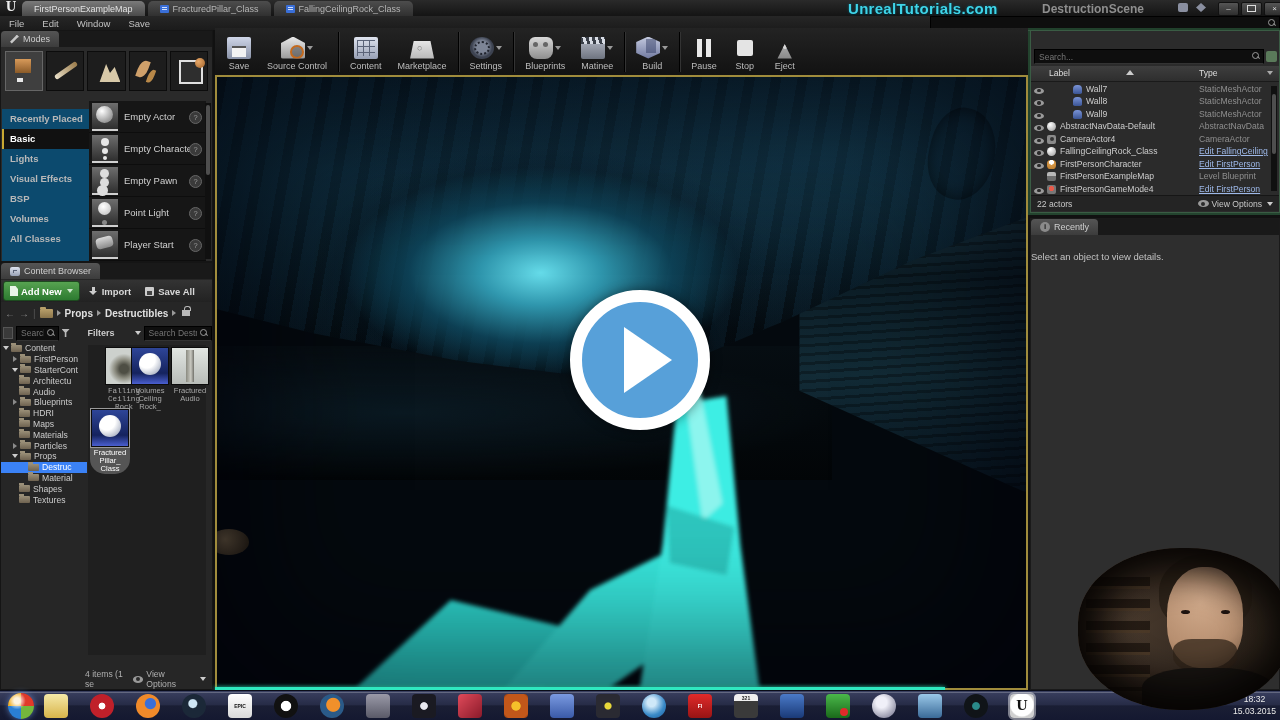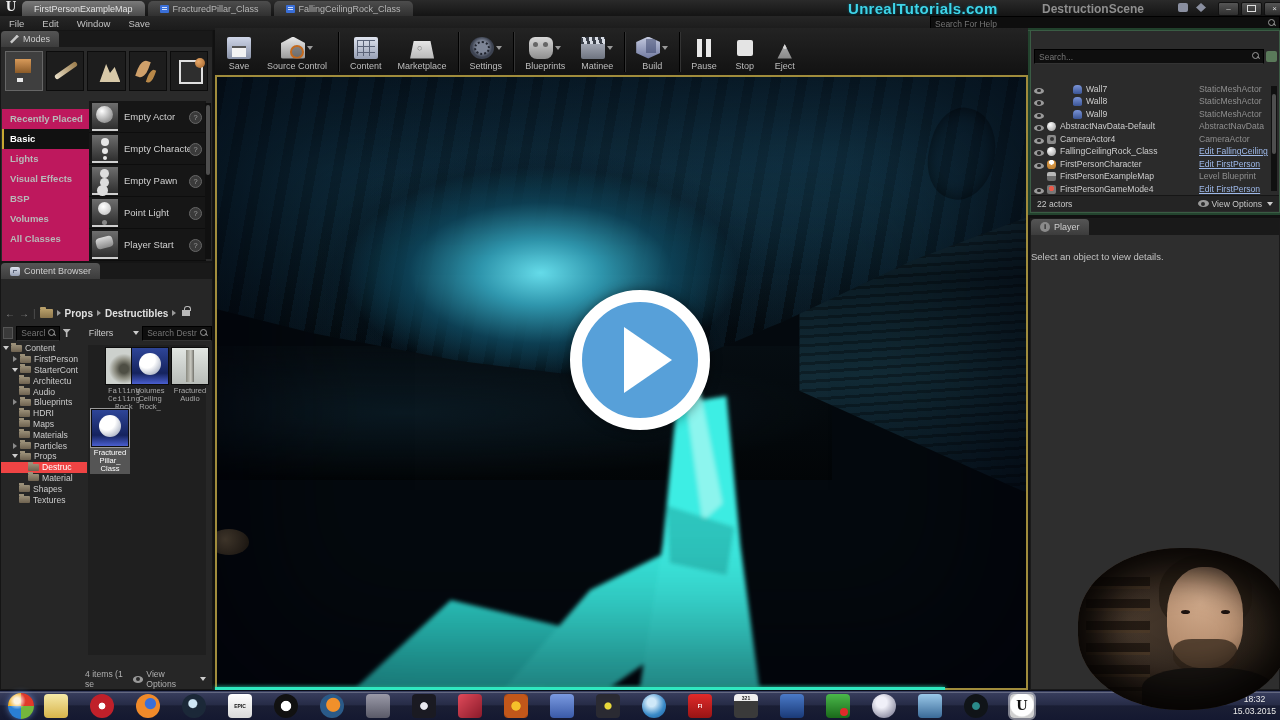--- a/index.html
+++ b/index.html
@@ -66,21 +66,21 @@
   #mode-icons{display:flex;gap:3px;padding:4px 4px 2px 4px;}
   .mode-btn{width:38px;height:38px;background:#1d1d1d;border:1px solid #0c0c0c;position:relative;}
   .mode-btn.active{background:#3f3f3f;border-color:#666;}
   .m-cube{position:absolute;left:9px;top:7px;width:16px;height:14px;background:linear-gradient(#d89a5a,#8a5a28);box-shadow:-3px 14px 0 -5px #e8e8e8;}
   .m-brush{position:absolute;left:6px;top:16px;width:26px;height:5px;background:linear-gradient(90deg,#e8dfc8,#9a7b4a);transform:rotate(-35deg);border-radius:3px;}
   .m-mtn{position:absolute;left:6px;top:10px;width:26px;height:20px;background:#d8c9a8;clip-path:polygon(20% 100%,45% 10%,60% 55%,78% 25%,100% 100%,0 100%);}
   .m-leaf{position:absolute;left:8px;top:8px;width:10px;height:18px;background:#cfa06a;border-radius:60% 0 60% 0;transform:rotate(20deg);box-shadow:10px 4px 0 -2px #b88848;}
   .m-geo{position:absolute;left:8px;top:8px;width:20px;height:20px;border:2px solid #e0e0e0;background:rgba(255,255,255,.08);}
   .m-geo::after{content:"";position:absolute;right:-4px;top:-4px;width:10px;height:10px;background:radial-gradient(circle at 35% 35%,#e8a868,#a0622a);border-radius:50%;}
   #modes-search{left:4px;top:62px;width:204px;}
-  #cat-col{left:1px;top:78px;width:87px;height:152px;background:#be185d;}
+  #cat-col{left:1px;top:78px;width:87px;height:152px;background:#0c4a6e;}
   .cat{height:20px;line-height:20px;padding-left:8px;font-size:9.5px;font-weight:bold;color:#b8b8b8;}
   .cat.sel{background:#111;color:#fff;border-left:2px solid #c8a832;padding-left:6px;}
   #item-col{left:88px;top:70px;width:117px;height:160px;background:#161616;}
   .pl-item{height:31px;display:flex;align-items:center;gap:6px;border-bottom:1px solid #0d0d0d;padding-left:3px;position:relative;}
   .pl-thumb{width:26px;height:26px;background:linear-gradient(#6e6e6e,#2e2e2e);border-bottom:2px solid #cfcfcf;position:relative;}
   .pl-thumb::after{content:"";position:absolute;}
   .t-sphere::after{left:4px;top:3px;width:17px;height:17px;border-radius:50%;background:radial-gradient(circle at 35% 30%,#fff,#9a9a9a 70%);}
   .t-char::after{left:9px;top:3px;width:8px;height:8px;border-radius:50%;background:#e8e8e8;box-shadow:0 9px 0 -1px #e8e8e8,0 16px 0 -2px #e8e8e8;}
   .t-pawn::after{left:8px;top:2px;width:9px;height:9px;border-radius:50%;background:#ddd;box-shadow:0 9px 0 0 #ddd,-2px 17px 0 1px #ddd;}
   .t-light::after{left:6px;top:3px;width:13px;height:13px;border-radius:50%;background:radial-gradient(circle at 40% 35%,#fff,#bbb);box-shadow:0 14px 0 -4px #888;}
@@ -103,25 +103,25 @@
   #crumbs{position:absolute;left:0;top:40px;width:211px;height:20px;display:flex;align-items:center;gap:4px;padding-left:4px;box-sizing:border-box;font-size:10px;color:#8a8a8a;}
   #crumbs b{color:#e0e0e0;font-size:10px;}
   .folder-ic{width:13px;height:9px;background:linear-gradient(#b89f6a,#8a744a);border-radius:1px;position:relative;}
   .folder-ic::before{content:"";position:absolute;left:0;top:-2px;width:6px;height:2px;background:#b89f6a;border-radius:1px 1px 0 0;}
   .crumb-sep{width:0;height:0;border-top:3.5px solid transparent;border-bottom:3.5px solid transparent;border-left:4px solid #9a9a9a;}
   .lock-ic{width:8px;height:6px;background:#b8b8b8;position:relative;margin-left:2px;}
   .lock-ic::before{content:"";position:absolute;left:1.5px;top:-4px;width:5px;height:4px;border:1.3px solid #b8b8b8;border-bottom:0;border-radius:3px 3px 0 0;}
   #filters-row{position:absolute;left:0;top:61px;width:211px;height:18px;display:flex;align-items:center;gap:3px;padding-left:2px;box-sizing:border-box;}
   .collapse-ic{width:10px;height:10px;background:#3a3a3a;border:1px solid #555;position:relative;}
   .funnel{width:8px;height:8px;background:#bbb;clip-path:polygon(0 0,100% 0,60% 45%,60% 100%,40% 100%,40% 45%);}
-  .filters-lbl{font-size:9px;font-weight:normal;color:#ccc;display:flex;align-items:center;gap:18px;}
+  .filters-lbl{font-size:9px;font-weight:bold;color:#ccc;display:flex;align-items:center;gap:18px;}
   
   #tree{position:absolute;left:0;top:80px;width:86px;height:300px;overflow:hidden;}
   .trow{height:10.8px;display:flex;align-items:center;font-size:8.6px;color:#cdcdcd;white-space:nowrap;}
-  .trow.sel{background:#ef4444;color:#fff;text-align:right;}
+  .trow.sel{background:#3b82f6;color:#fff;text-align:right;}
   .tri-e{width:0;height:0;border-left:3.5px solid transparent;border-right:3.5px solid transparent;border-top:4.5px solid #ccc;margin:0 2px;}
   .tri-c{width:0;height:0;border-top:3.5px solid transparent;border-bottom:3.5px solid transparent;border-left:4.5px solid #8a8a8a;margin:0 3px;}
   .tsp{width:9px;flex:none;}
   .tfold{width:11px;height:7px;background:linear-gradient(#9a8f78,#6e6250);border-radius:1px;margin-right:3px;flex:none;position:relative;}
   .tfold::before{content:"";position:absolute;left:0;top:-2px;width:5px;height:2px;background:#9a8f78;}
   
   #assets{position:absolute;left:87px;top:82px;width:118px;height:310px;background:#1f1f1f;}
   .tile{position:absolute;width:40px;text-align:center;}
   .tile .thumb{width:36px;height:36px;margin:0 auto;border:1px solid #0c0c0c;position:relative;}
   .tile .alabel{font-size:7.6px;line-height:8.2px;color:#a8a8a8;margin-top:2px;}
@@ -260,21 +260,20 @@
   <div class="winbtn">×</div>
 </div>
 
 <div class="abs" id="menubar">
   <span class="mi">File</span>
   <span class="mi">Edit</span>
   <span class="mi">Window</span>
   <span class="mi">Save</span>
 </div>
 <div class="abs searchbox" id="help-search">
-  <input placeholder="Search For Help" style="">
   <span class="mag"></span>
 </div>
 
 <div class="abs" id="toolbar">
   <div class="tb-btn">
       <div class="ic24 ic-save"></div>
       <span class="lbl">Save</span>
     </div>
   <div class="tb-btn">
       <div style="display:flex">
@@ -405,20 +404,35 @@
   <div class="vscroll" style="top:72px;height:156px;">
       <div class="vthumb" style="top:2px;height:70px;"></div>
     </div>
 </div>
 
 <div class="abs" id="cb">
   <div class="tabstrip">
     <div class="panel-tab">
         <span class="ic-grid" style="width:10px;height:9px;position:relative;display:inline-block;"></span>
         <span>Content Browser</span>
+      </div>
+  </div>
+  <div id="cb-buttons">
+    <div id="addnew">
+        <span class="page-ic"></span>
+        <span>Add New</span>
+        <span class="caret" style="border-top-color:#cfe8cf;"></span>
+      </div>
+    <div class="cb-btn">
+        <span class="imp-ic"></span>
+        <span>Import</span>
+      </div>
+    <div class="cb-btn">
+        <span class="disk-ic"></span>
+        <span>Save All</span>
       </div>
   </div>
   <div id="crumbs">
     <span>←</span>
     <span>→</span>
     <span style="color:#555">|</span>
     <span class="folder-ic"></span>
     <span class="crumb-sep"></span>
     <b>Props</b>
     <span class="crumb-sep"></span>
@@ -541,21 +555,21 @@
         <div class="alabel">Falling Ceiling Rock</div>
       </div>
     <div class="tile" style="left:42px;top:2px;">
         <div class="thumb th-sphere"></div>
         <div class="alabel">Volumes Ceiling Rock_</div>
       </div>
     <div class="tile" style="left:82px;top:2px;">
         <div class="thumb th-pillar"></div>
         <div class="alabel">Fractured Audio</div>
       </div>
-    <div class="tile sel" style="left:2px;top:64px;">
+    <div class="tile sel" style="left:2px;top:64px;border-radius:15px;">
         <div class="thumb th-sphere"></div>
         <div class="alabel">Fractured Pillar_ Class</div>
       </div>
   </div>
   <div id="cb-footer">
     <span>4 items (1 se</span>
     <span class="vopt">
         <span class="eye"></span>
         <span>View Options</span>
         <span class="caret" style="border-top-color:#ccc;"></span>
@@ -592,20 +606,26 @@
   </div>
 </div>
 <div class="abs" id="progress-line"></div>
 
 <div class="abs" id="outliner">
   <div class="abs searchbox" id="ol-search">
     <input placeholder="Search..." style="">
     <span class="mag"></span>
     <span class="plus-ic"></span>
   </div>
+  <div id="ol-header">
+    <span class="h1">Label</span>
+    <span class="sort-tri"></span>
+    <span class="h2">Type</span>
+    <span class="hdr-caret"></span>
+  </div>
   <div id="ol-rows">
     <div class="ol-row">
         <span class="ol-eye"></span>
         <span class="ol-ind"></span>
         <span class="oi oi-mesh"></span>
         <span>Wall7</span>
         <span class="ol-type">StaticMeshActor</span>
       </div>
     <div class="ol-row">
         <span class="ol-eye"></span>
@@ -668,21 +688,21 @@
         <span>View Options</span>
         <span class="caret" style="border-top-color:#ccc;"></span>
       </span>
   </div>
 </div>
 
 <div class="abs" id="details">
   <div class="tabstrip">
     <div class="panel-tab">
         <span class="info-ic">i</span>
-        <span>Player</span>
+        <span>Recently</span>
       </div>
   </div>
   <div id="details-msg">Select an object to view details.</div>
 </div>
 
 <div class="abs" id="taskbar">
   <div class="orb"></div>
   <div class="tk" style="left:44px;background:linear-gradient(#f5e9a8,#d8b44a);"></div>
   <div class="tk" style="left:90px;background:radial-gradient(circle,#fff 18%,#c0202a 22% 70%,#7a1016 100%);border-radius:50%;"></div>
   <div class="tk" style="left:136px;background:radial-gradient(circle at 60% 40%,#3a6fd8 25%,#f08a2a 30% 75%,#c65a10 100%);border-radius:50%;"></div>

